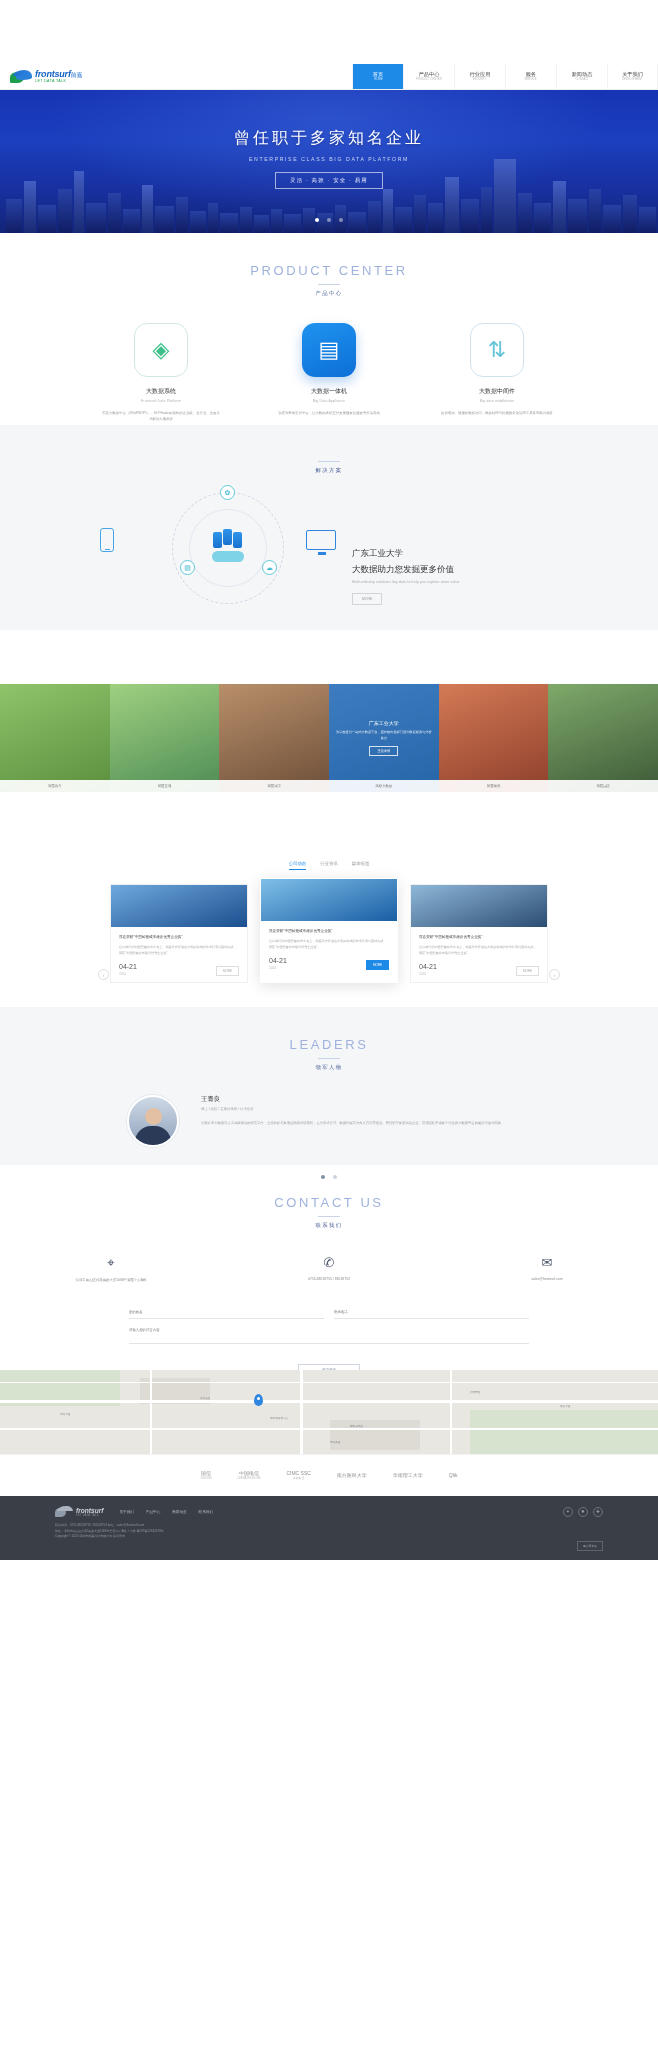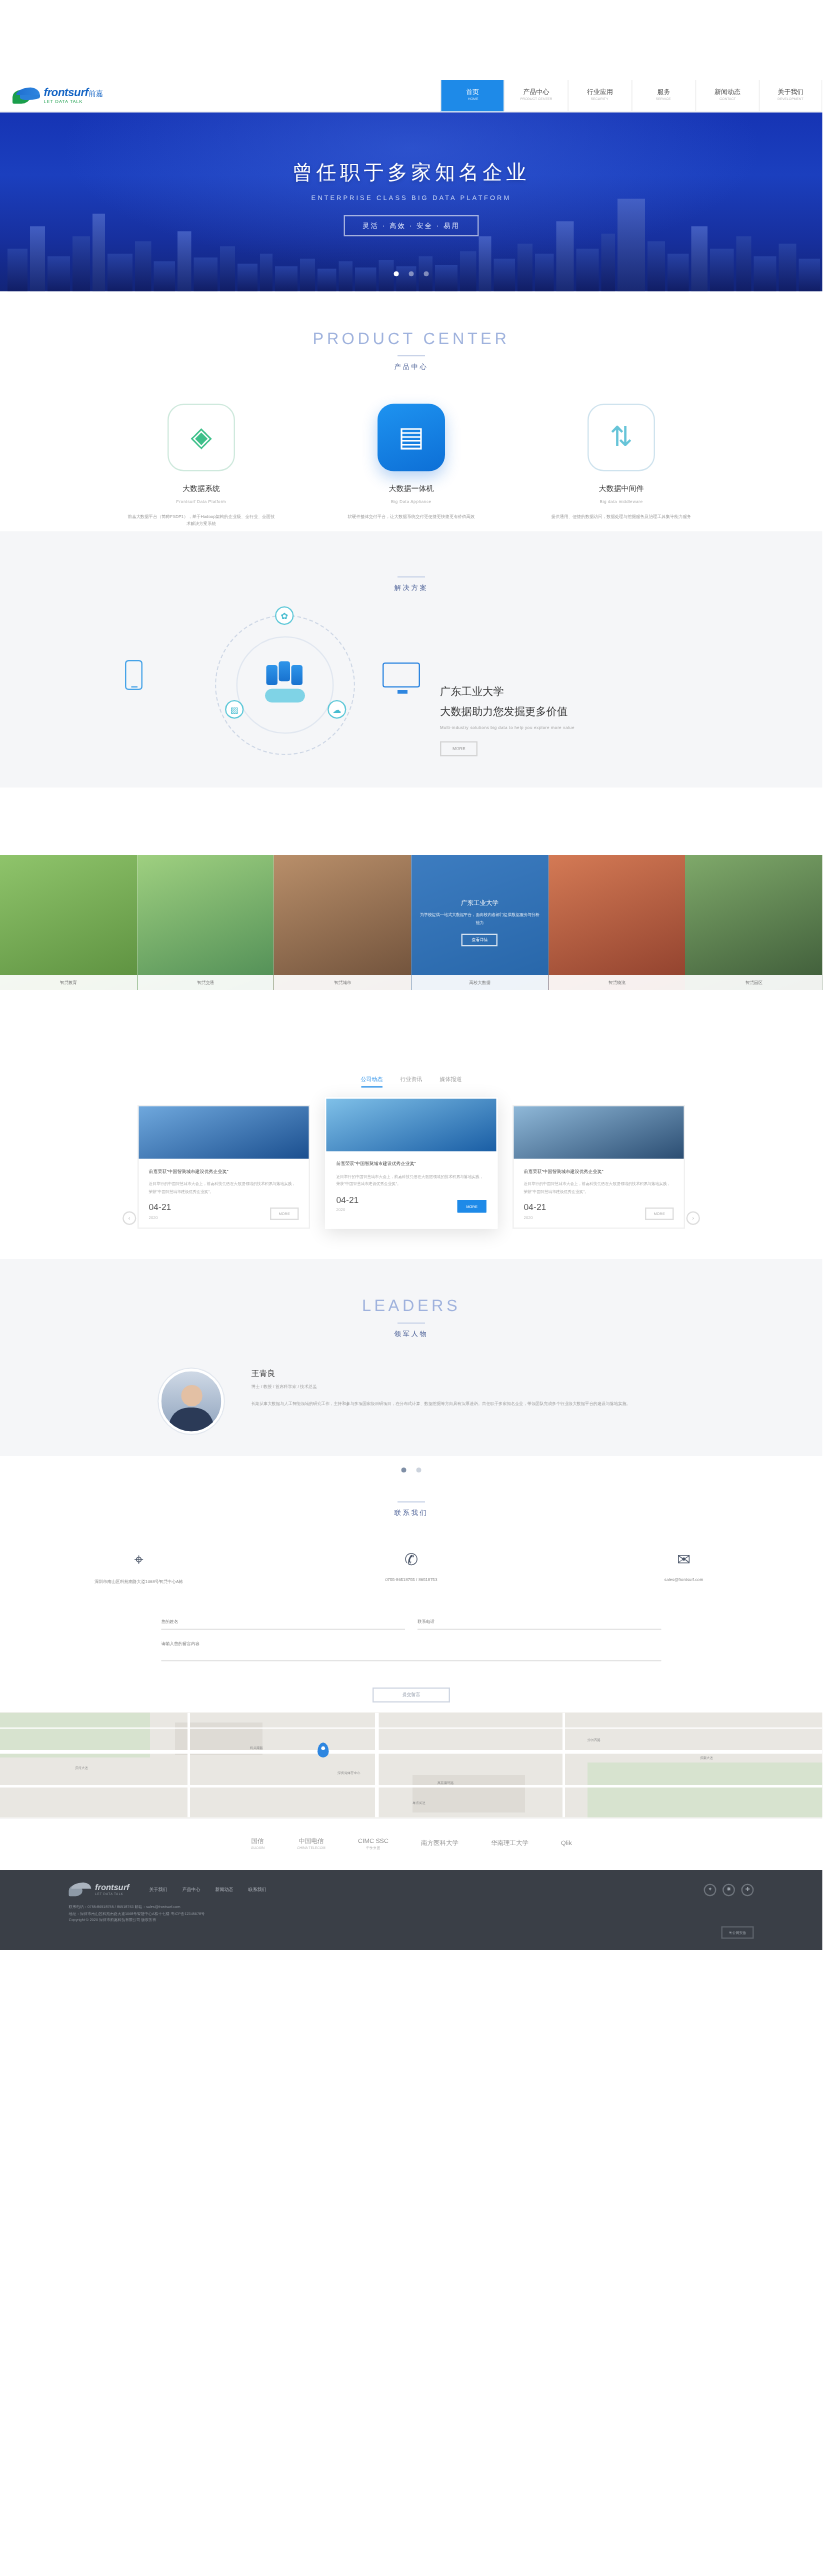--- a/index.html
+++ b/index.html
@@ -478,20 +478,21 @@
       </div>
     </div>
     <div class="leader-dots">
       <i class="on"></i>
       <i></i>
     </div>
   </div>
 
   <div class="contact">
     <div class="sec-head">
+      <div class="sec-en">CONTACT US</div>
       <div class="sec-line"></div>
       <div class="sec-cn">联系我们</div>
     </div>
     <div class="contact-items">
       <div class="ci">
         <div class="ci-ic">⌖</div>
         <div class="ci-tx">深圳市南山区科苑南路大道1068号智慧中心A栋</div>
       </div>
       <div class="ci">
         <div class="ci-ic">✆</div>

